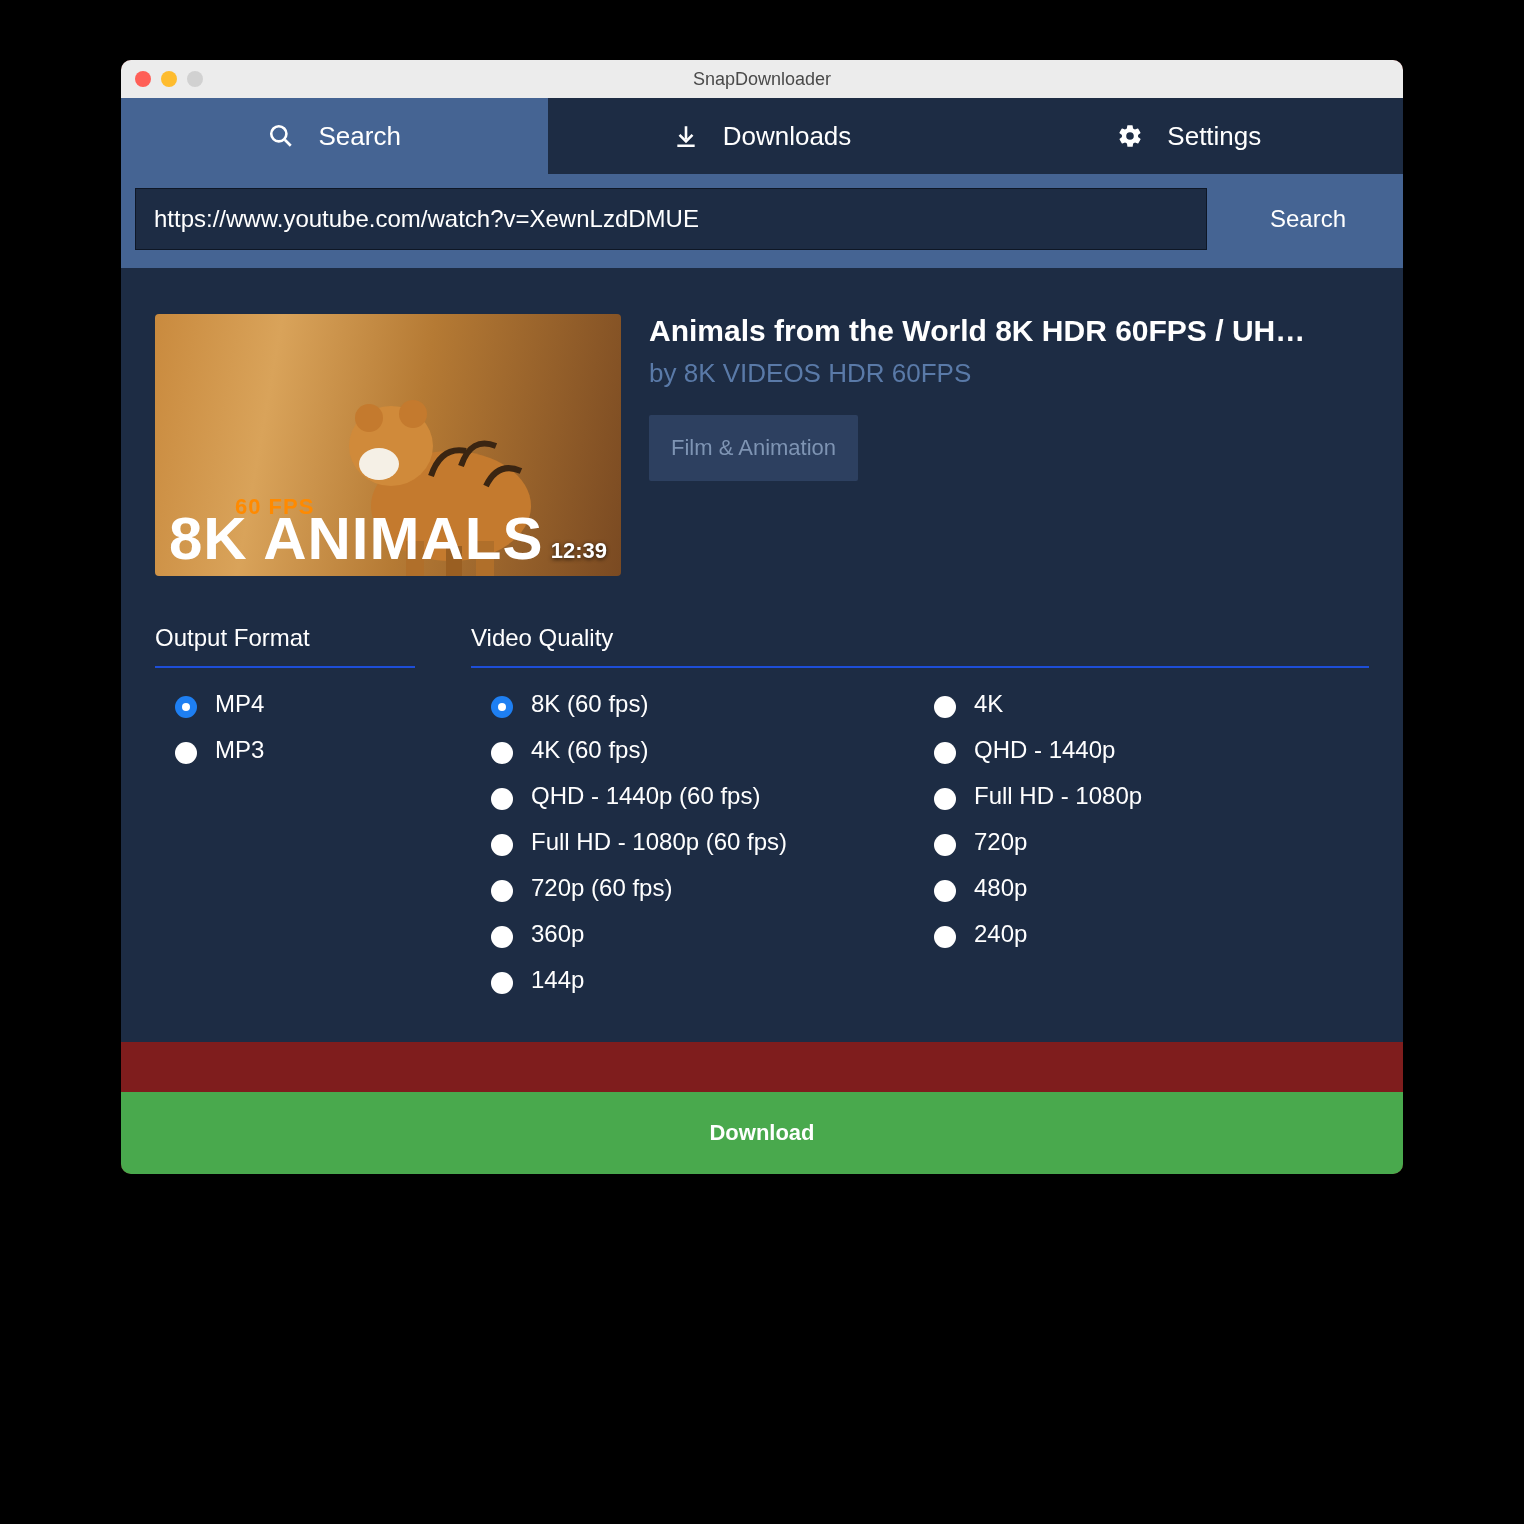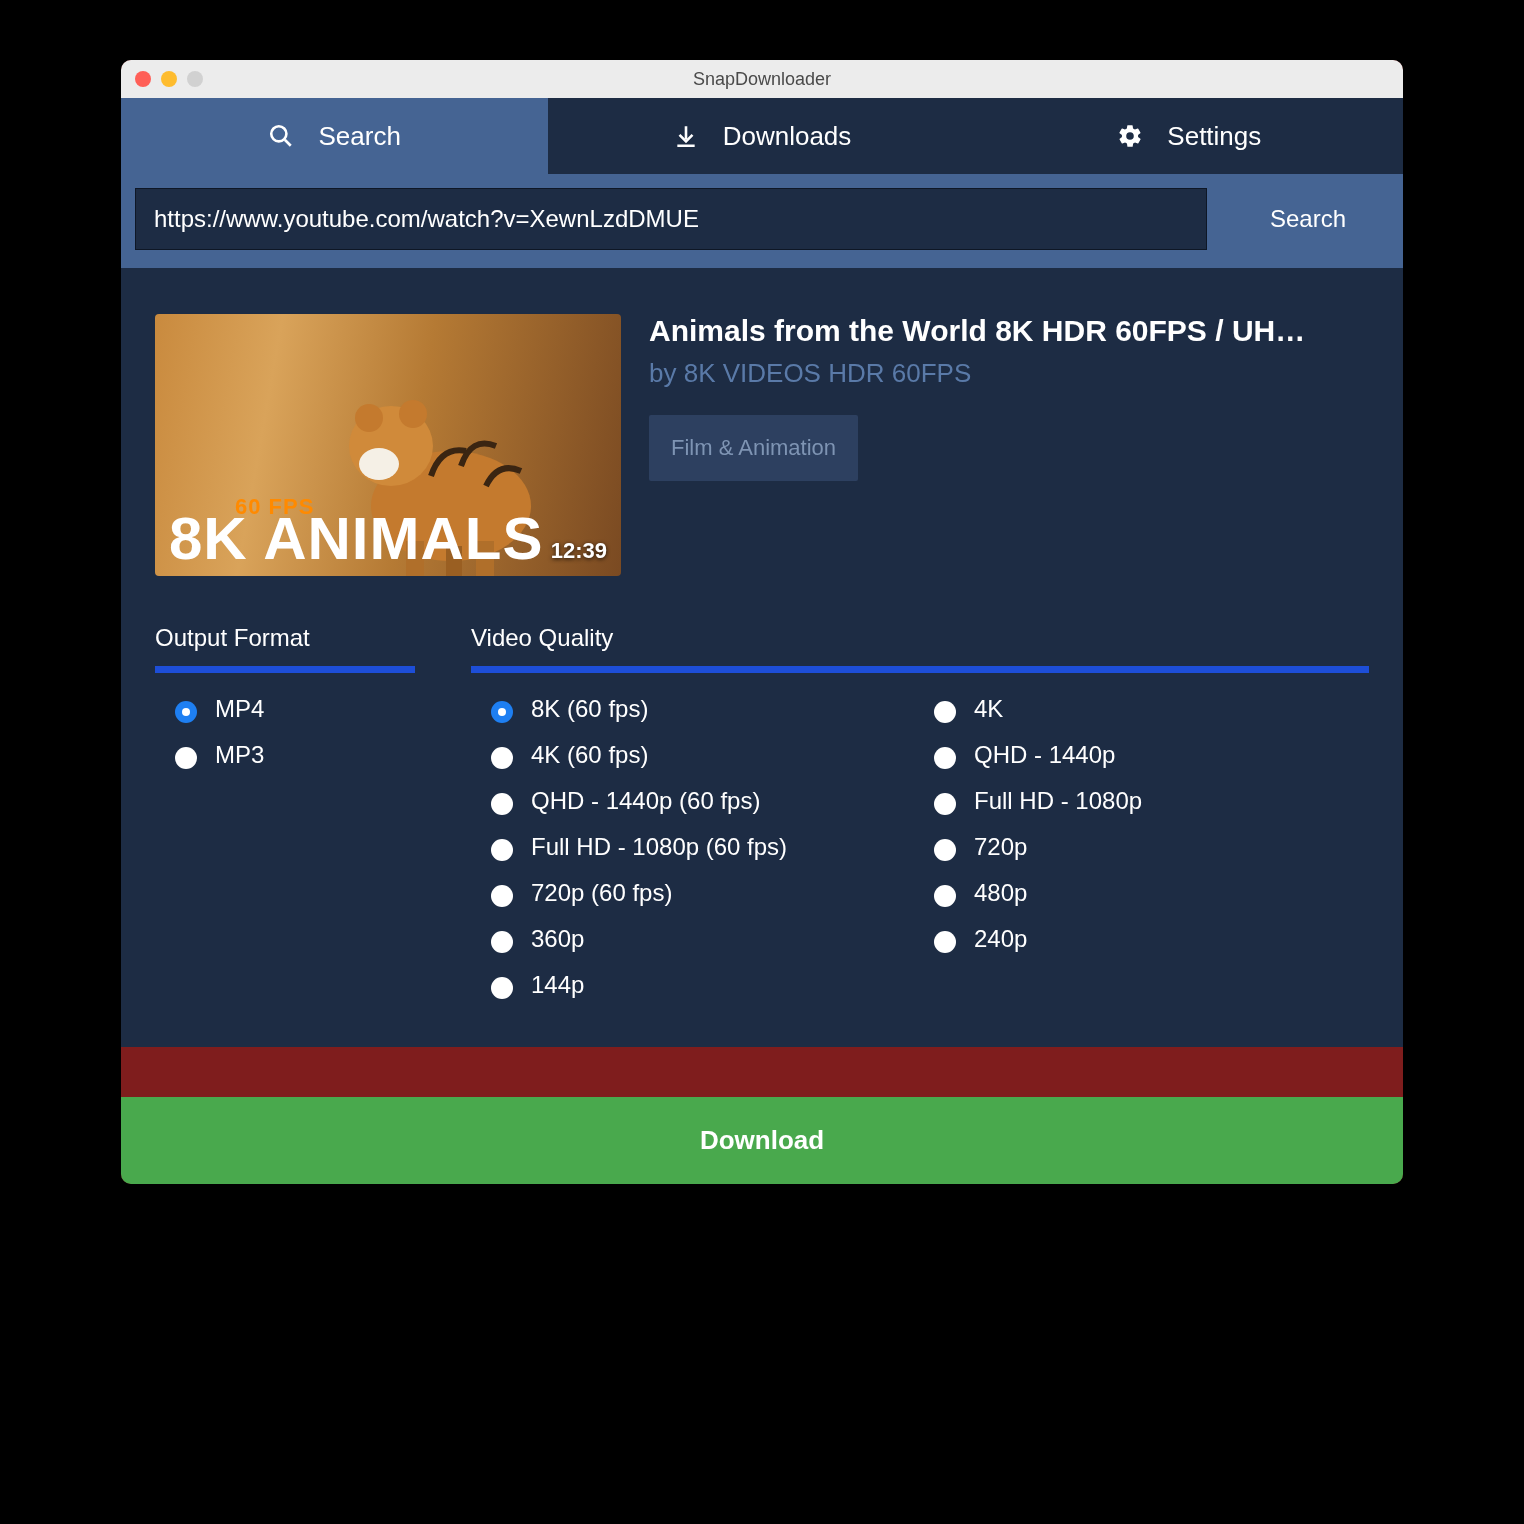--- a/index.html
+++ b/index.html
@@ -169,21 +169,21 @@
     display: flex;
     gap: 56px;
   }
   .col-format { width: 260px; }
   .col-quality { flex: 1; }
   .col h3 {
     color: #fff;
     font-size: 24px;
     font-weight: 500;
     padding-bottom: 14px;
-    border-bottom: 7px solid #1d4ed8;
+    border-bottom: 2px solid #1d4ed8;
     margin-bottom: 22px;
   }
   .radios { padding-left: 20px; }
   .radio-row {
     display: flex;
     align-items: flex-end;
     gap: 18px;
     margin-bottom: 18px;
     cursor: pointer;
   }
@@ -209,21 +209,21 @@
     display: grid;
     grid-template-columns: 1fr 1fr;
     column-gap: 40px;
     padding-left: 20px;
     gap: 8px;
   }
   .download-bar {
     background: #49a94d;
     color: #fff;
     text-align: center;
-    font-size: 26px;
+    font-size: 22px;
     font-weight: 700;
     padding: 28px 0;
     cursor: pointer;
     margin-top: 50px;
   }
   svg { display: block; }
 </style>
 </head>
 <body>
 

